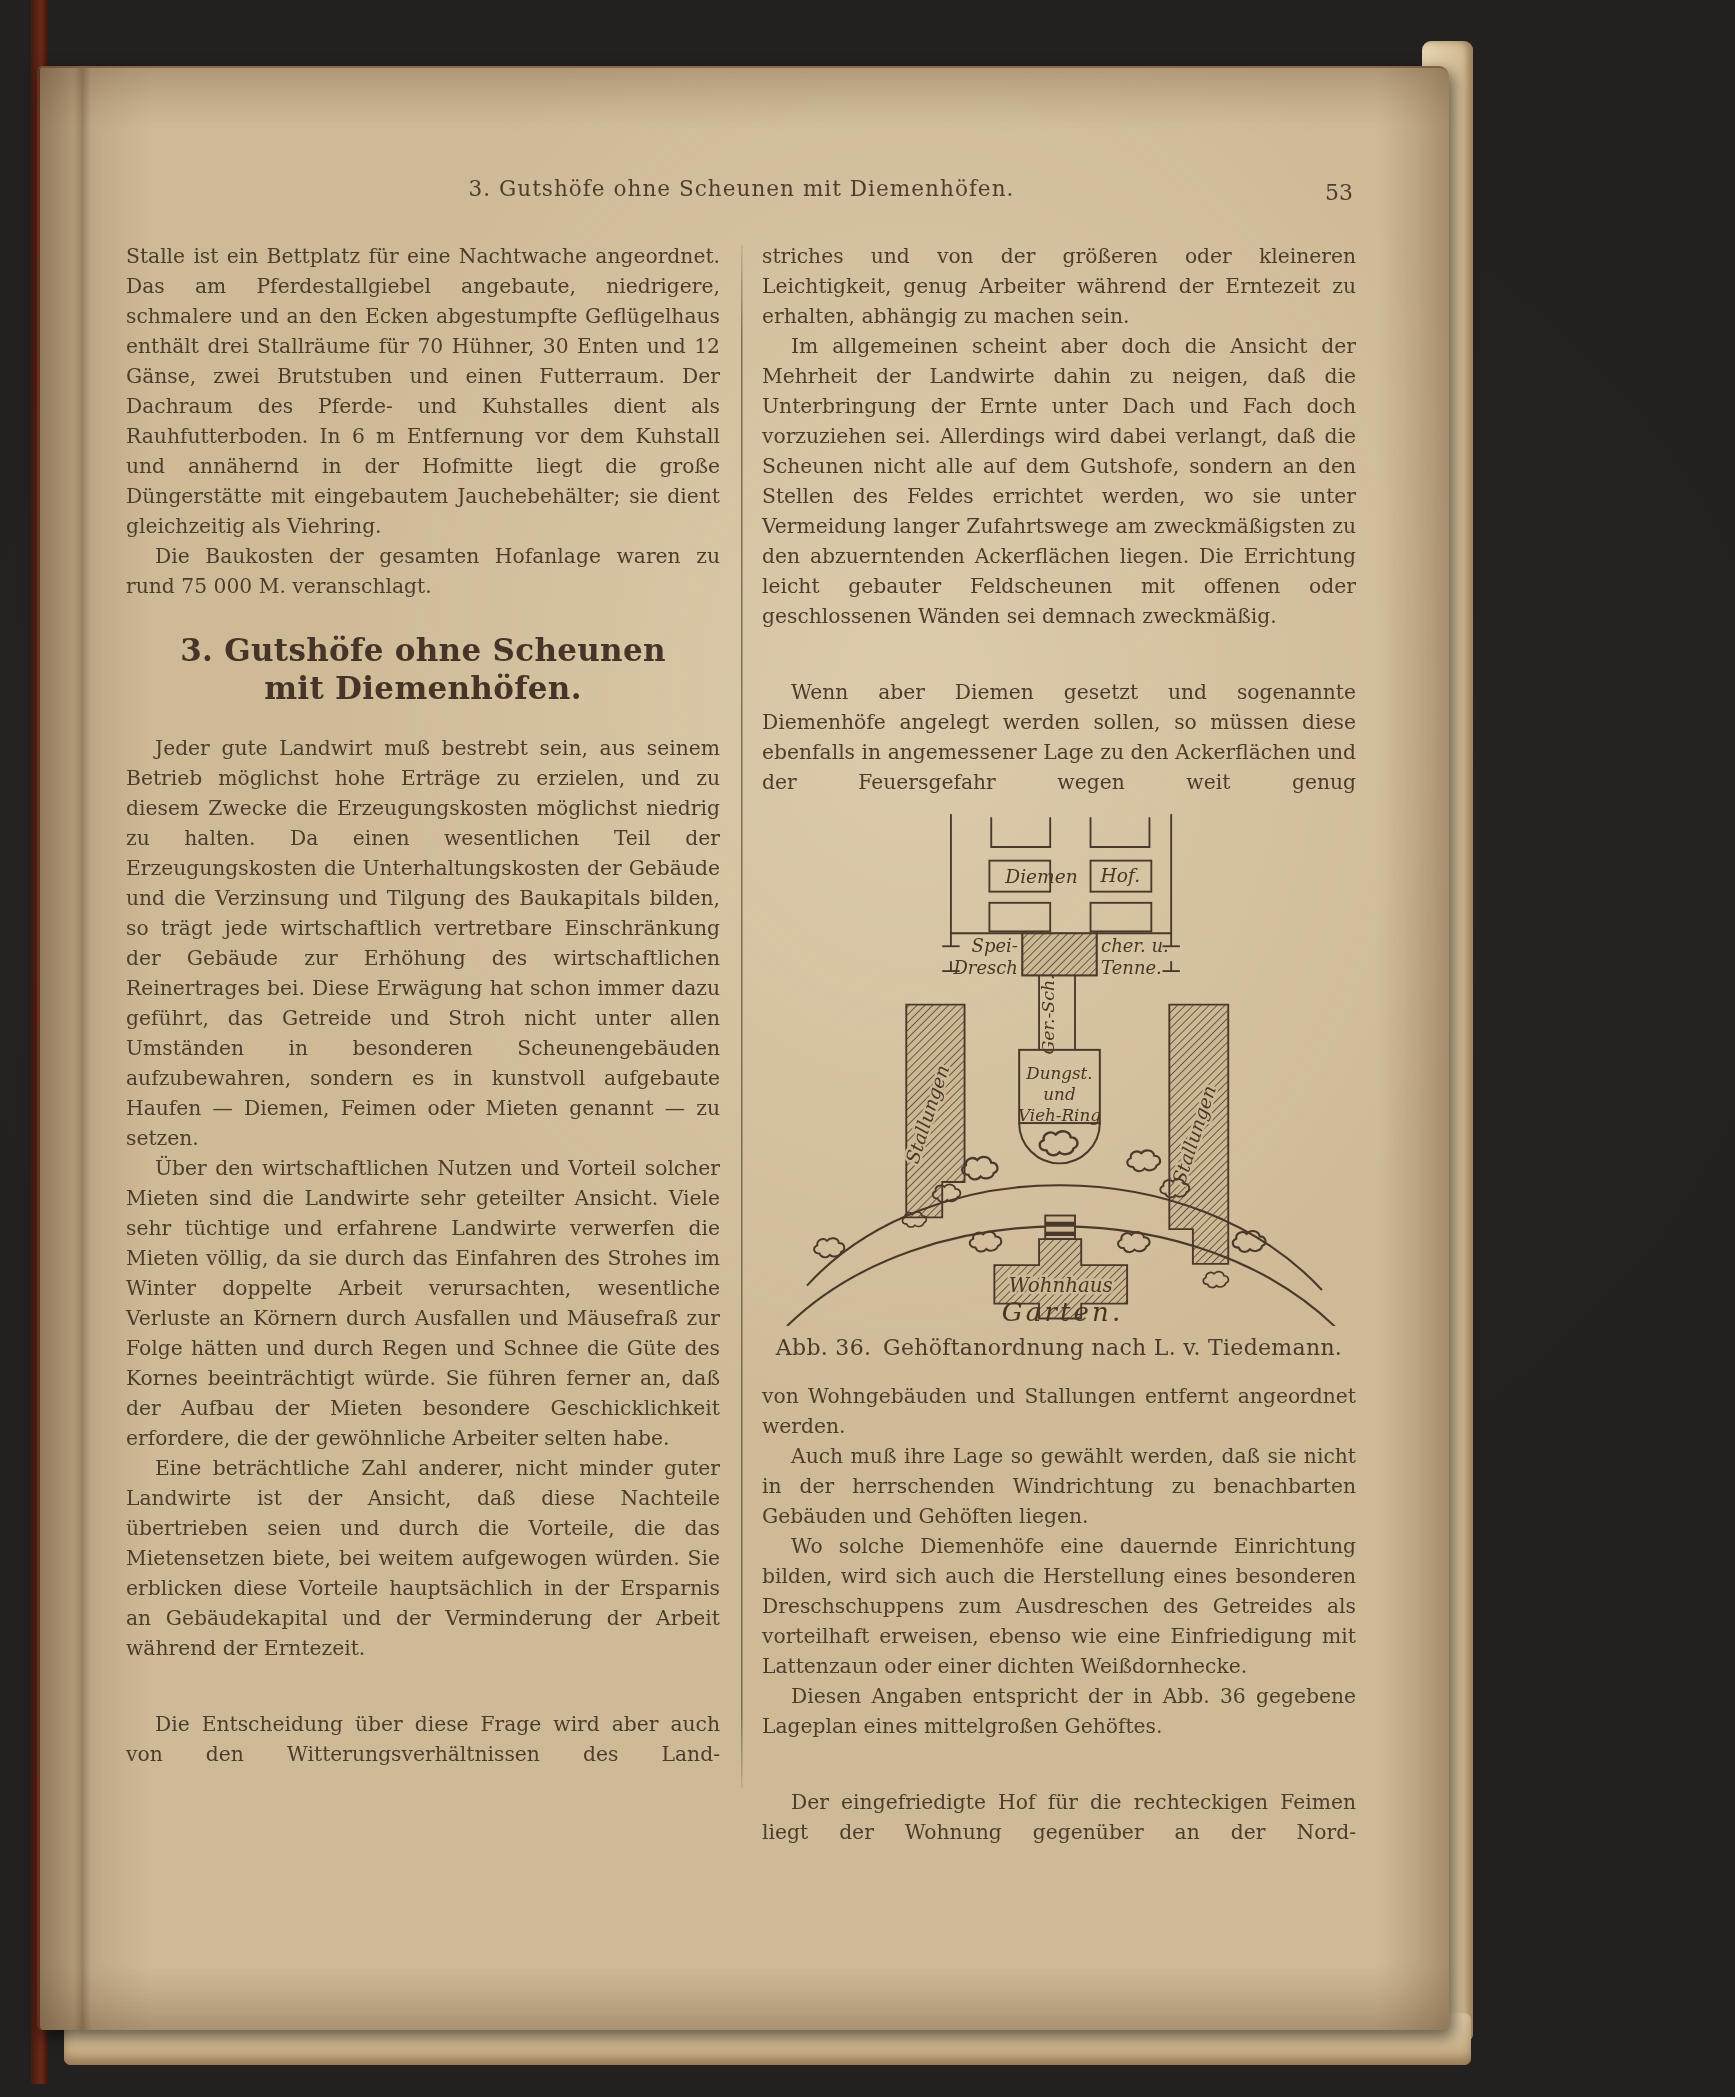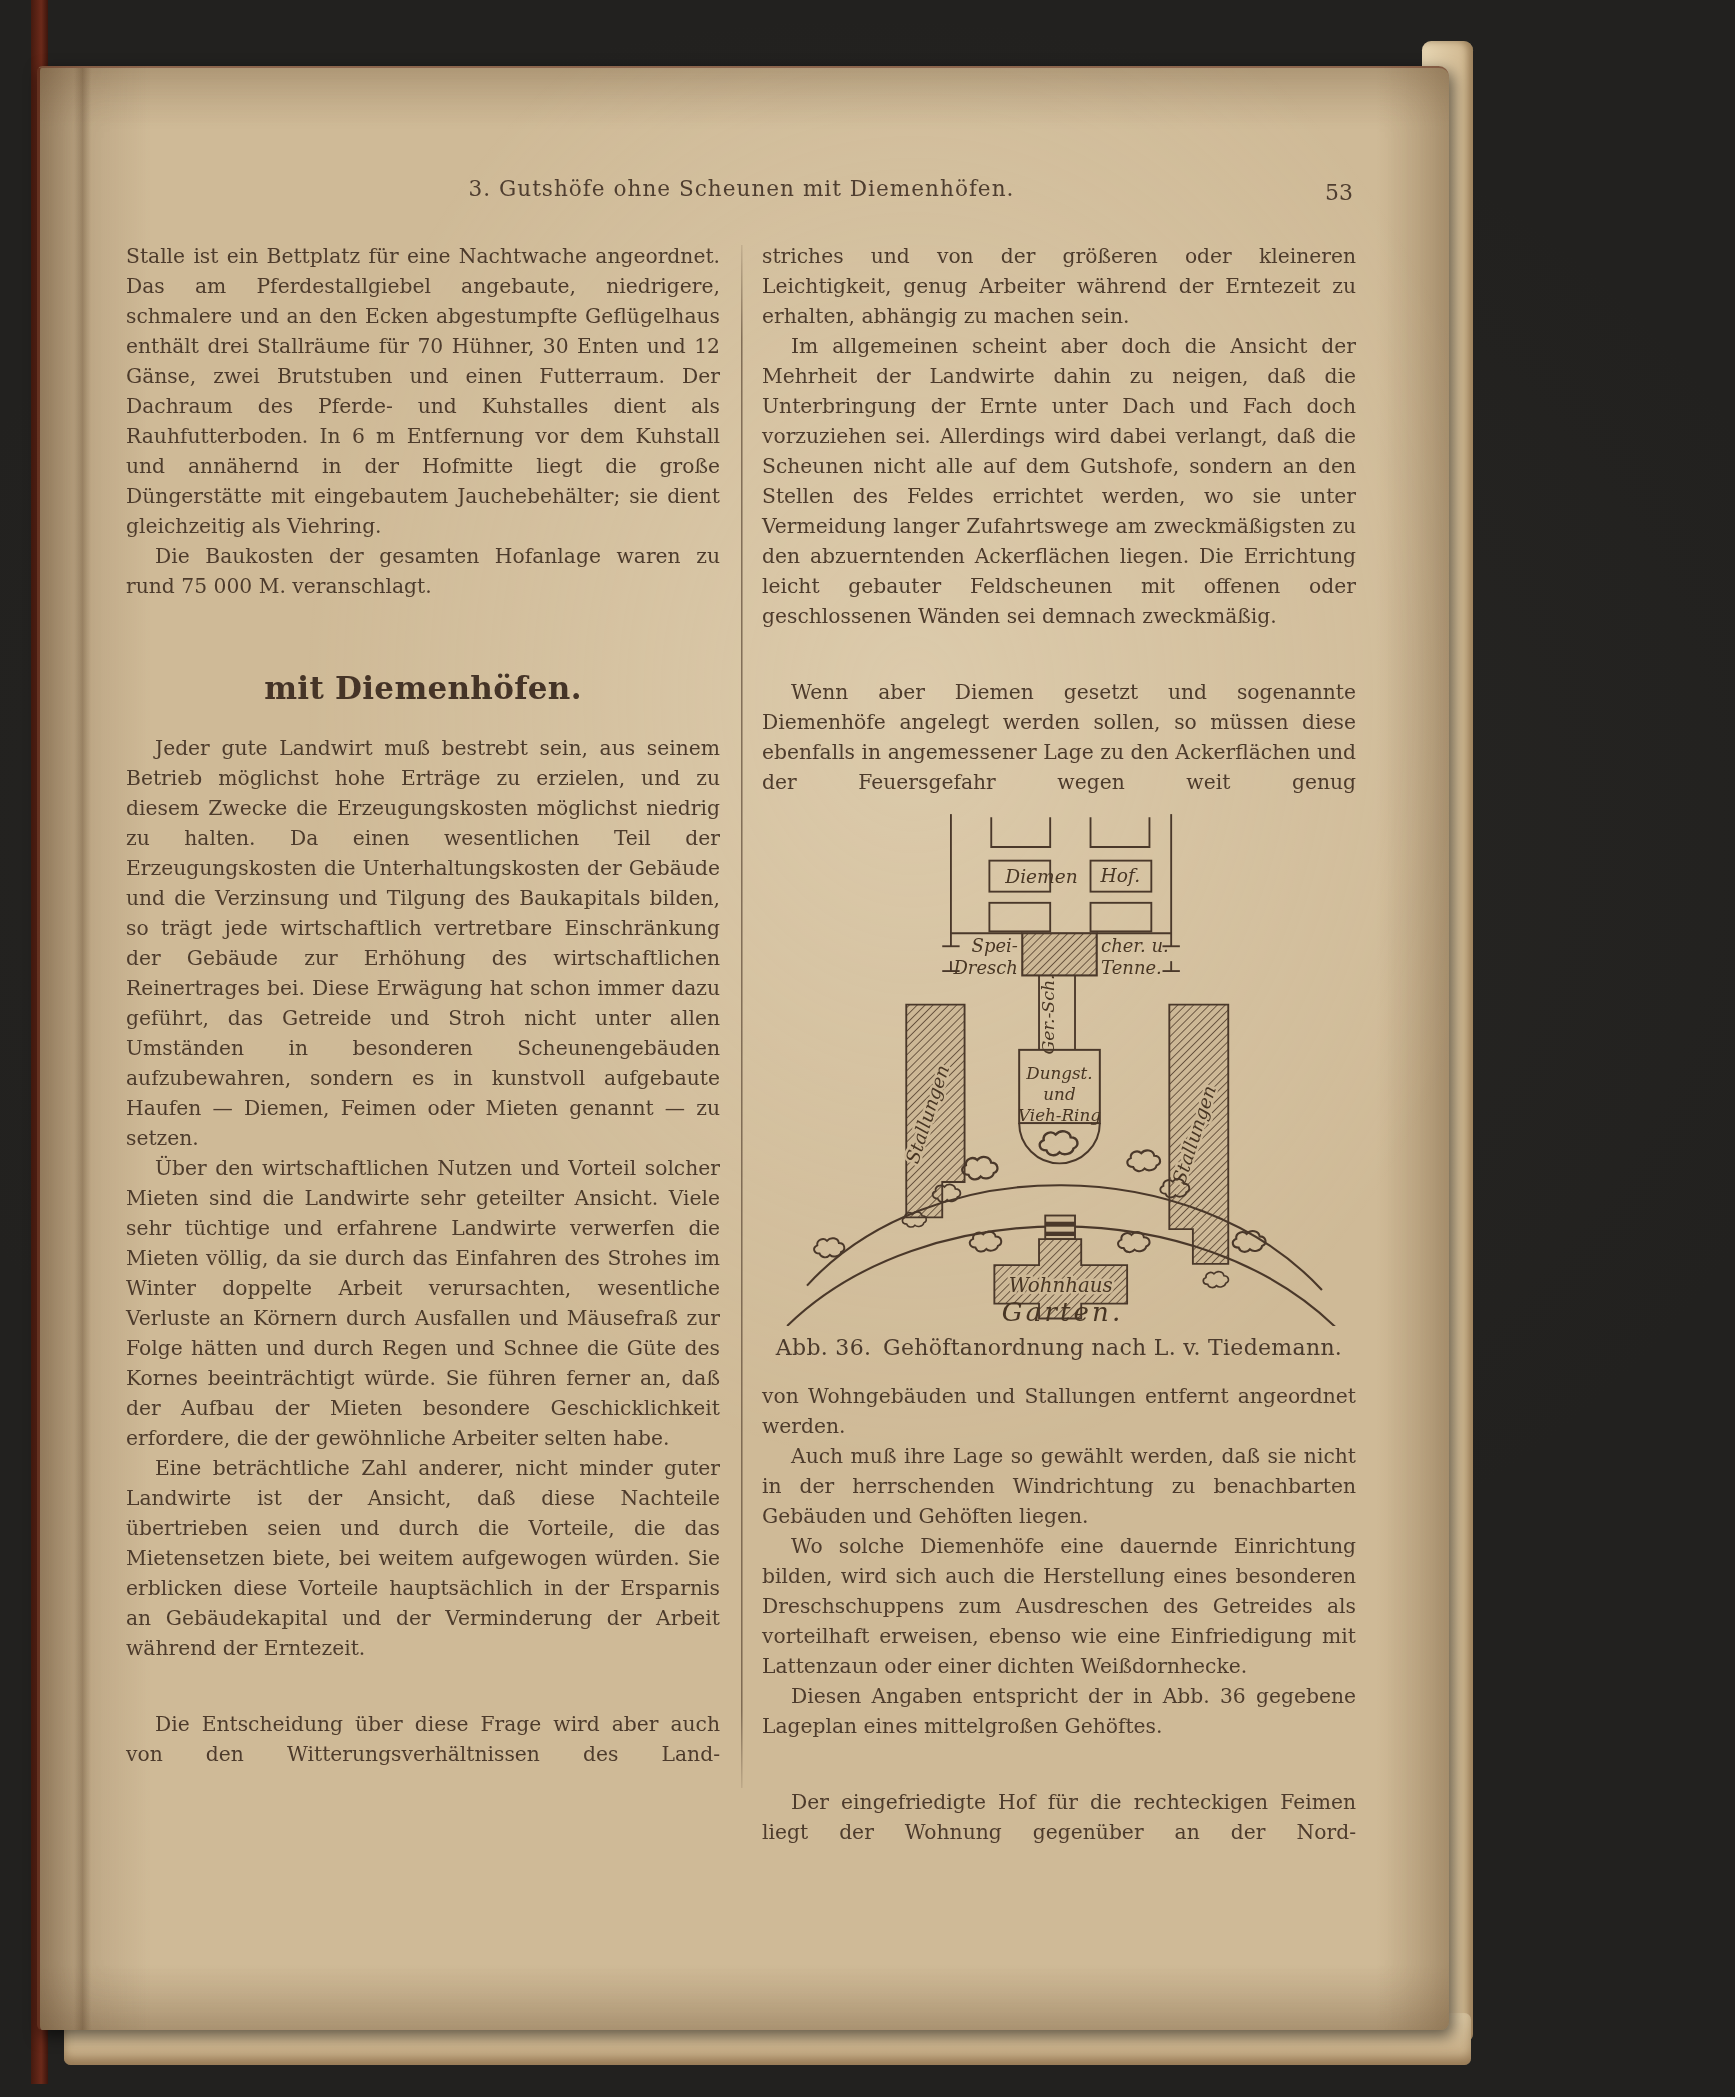--- a/index.html
+++ b/index.html
@@ -141,21 +141,21 @@
       <span class="rh-page">53</span>
     </header>
 
     <div class="columns">
       <div class="divider"></div>
 
       <div class="col col-left">
         <p class="noindent">Stalle ist ein Bettplatz für eine Nachtwache angeordnet. Das am Pferdestallgiebel angebaute, niedrigere, schmalere und an den Ecken abgestumpfte Geflügelhaus enthält drei Stallräume für 70 Hühner, 30 Enten und 12 Gänse, zwei Brutstuben und einen Futterraum. Der Dachraum des Pferde- und Kuhstalles dient als Rauhfutterboden. In 6 m Entfernung vor dem Kuhstall und annähernd in der Hofmitte liegt die große Düngerstätte mit eingebautem Jauchebehälter; sie dient gleichzeitig als Viehring.</p>
         <p class="indent">Die Baukosten der gesamten Hofanlage waren zu rund 75 000 M. veranschlagt.</p>
         <h2 class="section-heading">
-          <br>
+          <span>3. Gutshöfe ohne Scheunen</span><br>
           <span>mit Diemenhöfen.</span>
         </h2>
         <p class="indent">Jeder gute Landwirt muß bestrebt sein, aus seinem Betrieb möglichst hohe Erträge zu erzielen, und zu diesem Zwecke die Erzeugungskosten möglichst niedrig zu halten. Da einen wesentlichen Teil der Erzeugungskosten die Unterhaltungskosten der Gebäude und die Verzinsung und Tilgung des Baukapitals bilden, so trägt jede wirtschaftlich vertretbare Einschränkung der Gebäude zur Erhöhung des wirtschaftlichen Reinertrages bei. Diese Erwägung hat schon immer dazu geführt, das Getreide und Stroh nicht unter allen Umständen in besonderen Scheunengebäuden aufzubewahren, sondern es in kunstvoll aufgebaute Haufen — Diemen, Feimen oder Mieten genannt — zu setzen.</p>
         <p class="indent">Über den wirtschaftlichen Nutzen und Vorteil solcher Mieten sind die Landwirte sehr geteilter Ansicht. Viele sehr tüchtige und erfahrene Landwirte verwerfen die Mieten völlig, da sie durch das Einfahren des Strohes im Winter doppelte Arbeit verursachten, wesentliche Verluste an Körnern durch Ausfallen und Mäusefraß zur Folge hätten und durch Regen und Schnee die Güte des Kornes beeinträchtigt würde. Sie führen ferner an, daß der Aufbau der Mieten besondere Geschicklichkeit erfordere, die der gewöhnliche Arbeiter selten habe.</p>
         <p class="indent">Eine beträchtliche Zahl anderer, nicht minder guter Landwirte ist der Ansicht, daß diese Nachteile übertrieben seien und durch die Vorteile, die das Mietensetzen biete, bei weitem aufgewogen würden. Sie erblicken diese Vorteile hauptsächlich in der Ersparnis an Gebäudekapital und der Verminderung der Arbeit während der Erntezeit.</p>
         <p class="indent runon">Die Entscheidung über diese Frage wird aber auch von den Witterungsverhältnissen des Land-</p>
       </div>
 
       <div class="col col-right">
         <p class="noindent">striches und von der größeren oder kleineren Leichtigkeit, genug Arbeiter während der Erntezeit zu erhalten, abhängig zu machen sein.</p>

